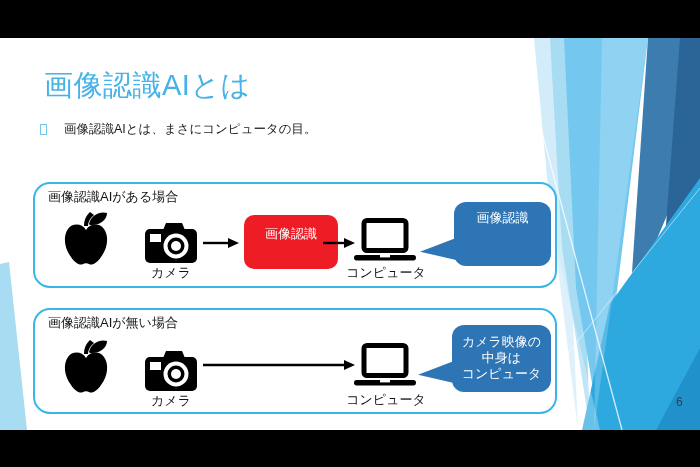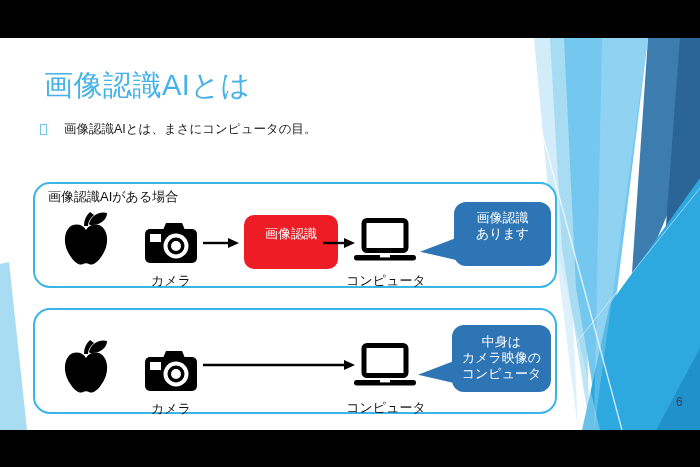--- a/index.html
+++ b/index.html
@@ -23,21 +23,21 @@
                   border:1.5px solid #74c5ea; background:transparent; flex:none; }
   .bullet-text { font-size:12.5px; color:#1a1a1a; line-height:15px; }
 
   .case-box { position:absolute; left:33px; width:524px; height:106px; z-index:2;
               background:#fff; border:2px solid #3ab5e7; border-radius:17px; }
   .case-box.first { top:144px;padding-left:40px; }
   .case-box.second { top:270px; }
   .case-label { position:absolute; left:13px; top:4px; font-size:13px; color:#111; }
 
   .icon { position:absolute; }
-  .icon-caption { position:absolute; font-size:13px; color:#111; text-align:center;margin-top:8px; }
+  .icon-caption { position:absolute; font-size:13px; color:#111; text-align:center; }
 
   .ai-box { position:absolute; left:209px; top:31px; width:94px; height:54px;
             background:#ee1c25; border-radius:10px; color:#fff; text-align:center;
             font-size:13px; line-height:17px; padding-top:10px; }
 
   .bubble { position:absolute; background:#2e75b6; border-radius:12px; color:#fff;
             text-align:center; font-size:13px; line-height:16px; }
   .bubble.b1 { left:419px; top:18px; width:97px; height:64px; padding-top:8px; }
   .bubble.b2 { left:417px; top:15px; width:99px; height:67px; padding-top:9px; }
   .bubble-tail { position:absolute; left:-34px; top:36px; width:36px; height:22px;
@@ -115,25 +115,25 @@
       <svg class="icon" style="left:319px; top:34px;" width="62" height="44" viewBox="0 0 62 44">
         <rect x="10" y="2.5" width="42" height="30" rx="3" fill="none" stroke="#000" stroke-width="5"></rect>
         <rect x="0" y="37" width="62" height="5.5" rx="2.7" fill="#000"></rect>
         <rect x="26" y="37" width="10" height="2.4" fill="#fff"></rect>
       </svg>
       <div class="icon-caption" style="left:309px; top:80px; width:84px;">コンピュータ</div>
 
       <div class="bubble b1">
         <div class="bubble-tail"></div>
         <div>画像認識</div>
-        <div>あります</div>
       </div>
     </div>
 
     <div class="case-box second">
+      <div class="case-label">画像認識AIが無い場合</div>
 
       <svg class="icon" style="left:28px; top:28px;" width="46" height="56" viewBox="0 0 46 56">
         <path fill="#000" d="M21 16 C21 10 23 6 27 2 L31 5 C27 8 25 12 25 16 Z"></path>
         <path fill="#000" d="M26 14 C28 5 37 1 44 3 C44 10 36 16 27 15 Z"></path>
         <path fill="#000" d="M23 20 C19 13 9 13 5 19 C0 26 1 38 8 47 C12 53 17 56 20 54 C21.5 53 24.5 53 26 54 C29 56 34 53 38 47 C45 38 46 26 41 19 C37 13 27 13 23 20 Z"></path>
       </svg>
 
       <svg class="icon" style="left:110px; top:39px;" width="52" height="42" viewBox="0 0 52 42">
         <path fill="#000" d="M18 9 L21 2 L37 2 L40 9 Z"></path>
         <rect x="0" y="8" width="52" height="34" rx="5" fill="#000"></rect>
@@ -151,22 +151,22 @@
 
       <svg class="icon" style="left:319px; top:33px;" width="62" height="44" viewBox="0 0 62 44">
         <rect x="10" y="2.5" width="42" height="30" rx="3" fill="none" stroke="#000" stroke-width="5"></rect>
         <rect x="0" y="37" width="62" height="5.5" rx="2.7" fill="#000"></rect>
         <rect x="26" y="37" width="10" height="2.4" fill="#fff"></rect>
       </svg>
       <div class="icon-caption" style="left:309px; top:81px; width:84px;">コンピュータ</div>
 
       <div class="bubble b2">
         <div class="bubble-tail"></div>
+        <div>カメラ映像の</div>
         <div>中身は</div>
-        <div>カメラ映像の</div>
         <div>コンピュータ</div>
       </div>
     </div>
 
     <div class="page-number">6</div>
   </div>
 
   <div class="letterbox bottom"></div>
 </div>
 

